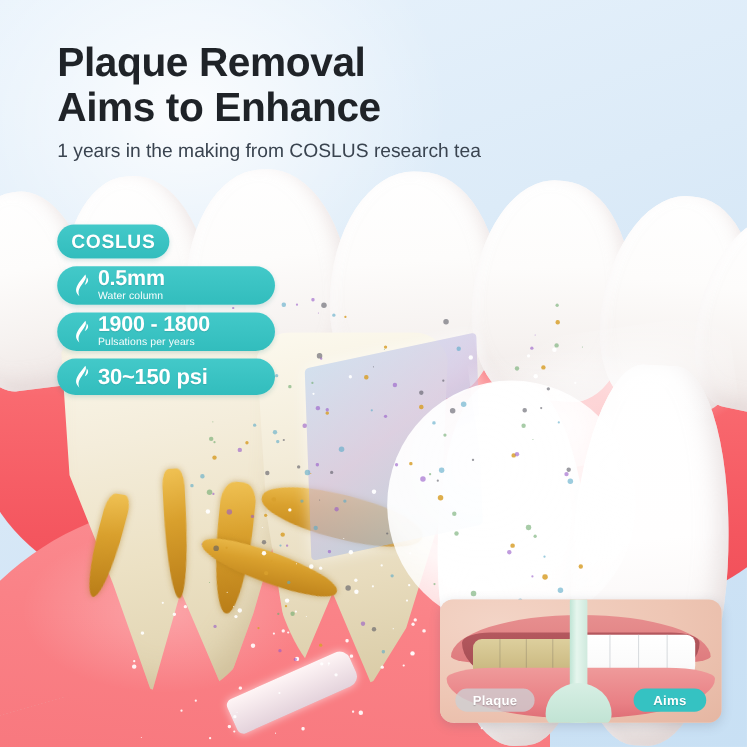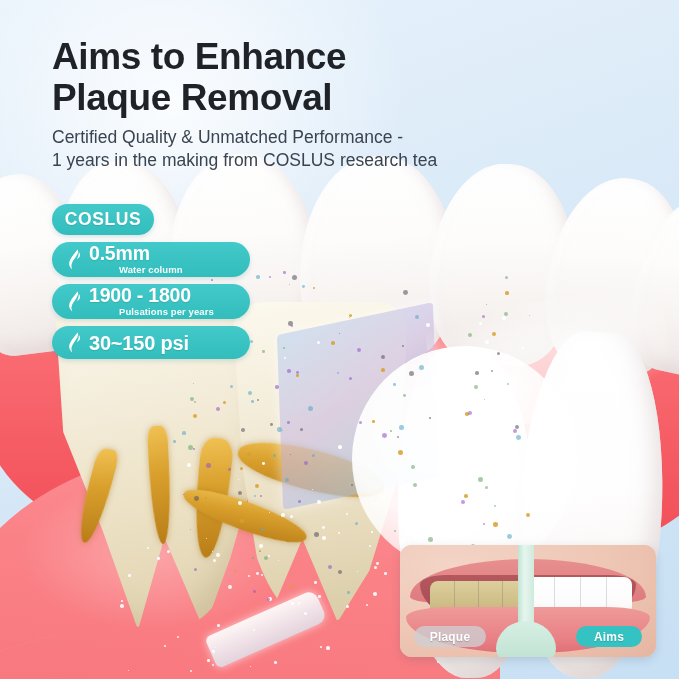--- a/index.html
+++ b/index.html
@@ -200,21 +200,21 @@
     width:22px;height:24px;flex:none;margin-right:5px;
     display:flex;align-items:center;justify-content:center;
   }
   .bolt svg{display:block;}
   .pill-text{display:flex;flex-direction:column;justify-content:center;line-height:1;}
   .pill-value{
     font-size:19.5px;font-weight:700;letter-spacing:-.2px;
     text-shadow:0 1px 1px rgba(0,0,0,.10);
   }
   .pill-sub{
-    font-size:9.5px;font-weight:700;margin-top:1.5px;letter-spacing:.1px;opacity:.97;margin-left:30px;
+    font-size:9.5px;font-weight:400;margin-top:1.5px;letter-spacing:.1px;opacity:.97;
   }
   .pill-value.solo{font-size:20px;}
 
   
   .inset{
     position:absolute;left:400px;top:545px;width:256px;height:112px;
     border-radius:12px;overflow:hidden;
     box-shadow:0 3px 10px rgba(80,90,110,.20);
     background:#f0cfc2;
   }
@@ -561,25 +561,24 @@
         <span class="debris" style="left:248px;top:425px;width:2.1px;height:2.1px;background:rgba(255,255,255,.9);"></span>
         <span class="debris" style="left:314px;top:431px;width:2.5px;height:2.5px;background:rgba(255,255,255,.9);"></span>
         <span class="debris" style="left:425px;top:347px;width:1.5px;height:1.5px;background:rgba(255,255,255,.9);"></span>
         <span class="debris" style="left:369px;top:395px;width:2.4px;height:2.4px;background:rgba(255,255,255,.9);"></span>
         <span class="debris" style="left:215px;top:497px;width:1.4px;height:1.4px;background:rgba(255,255,255,.9);"></span>
         <span class="debris" style="left:304px;top:462px;width:3.3px;height:3.3px;background:rgba(255,255,255,.9);"></span>
       </div>
   </div>
 
   <div class="headline">
+    <div>Plaque Removal</div>
     <div>Aims to Enhance</div>
-    <div>Plaque Removal</div>
   </div>
   <div class="subhead">
-    <div>Certified Quality &amp; Unmatched Performance -</div>
     <div>1 years in the making from COSLUS research tea</div>
   </div>
 
   <div class="pills">
 
     <div class="pill pill-brand">
       <span class="brand-txt">COSLUS</span>
     </div>
 
     <div class="pill pill-spec tall">

